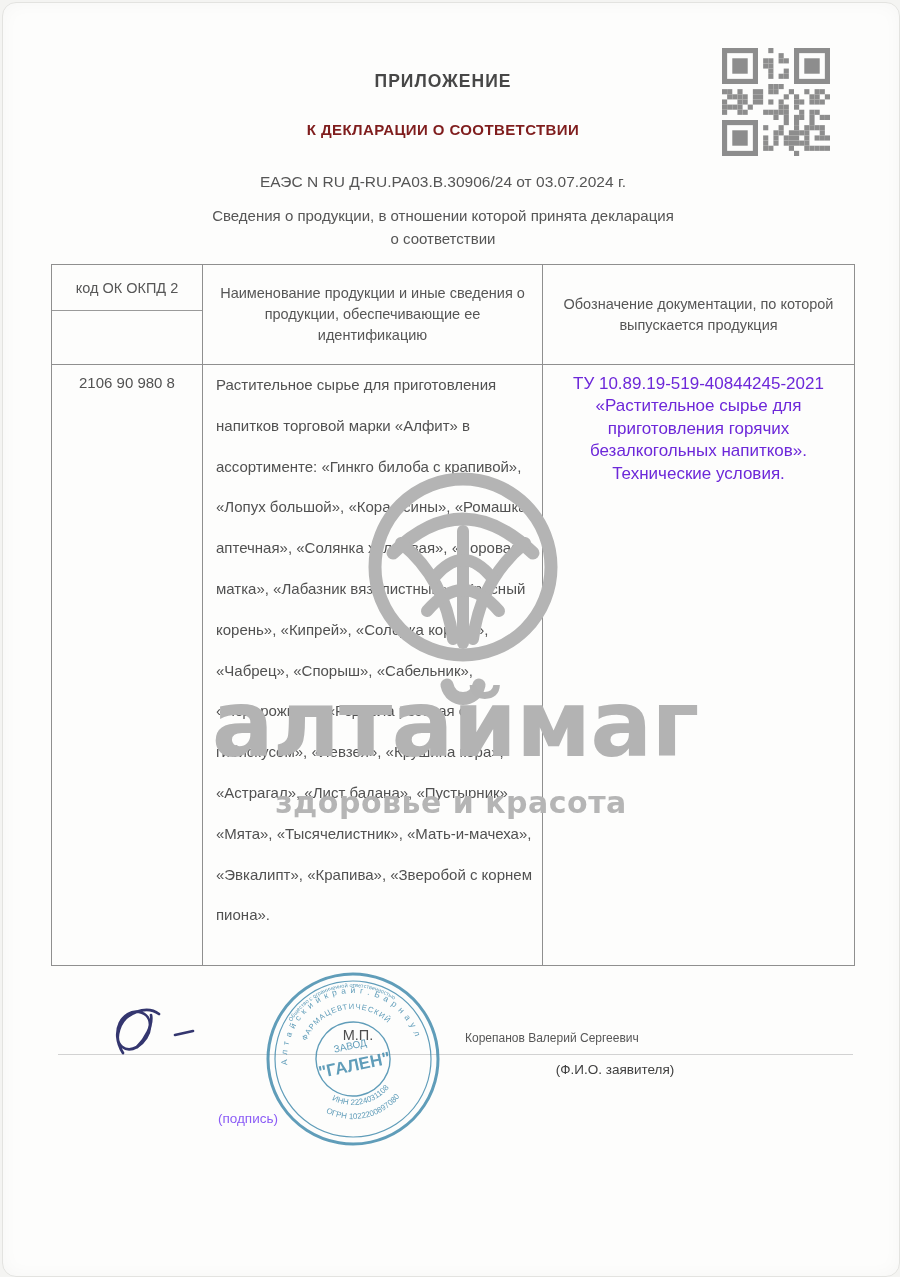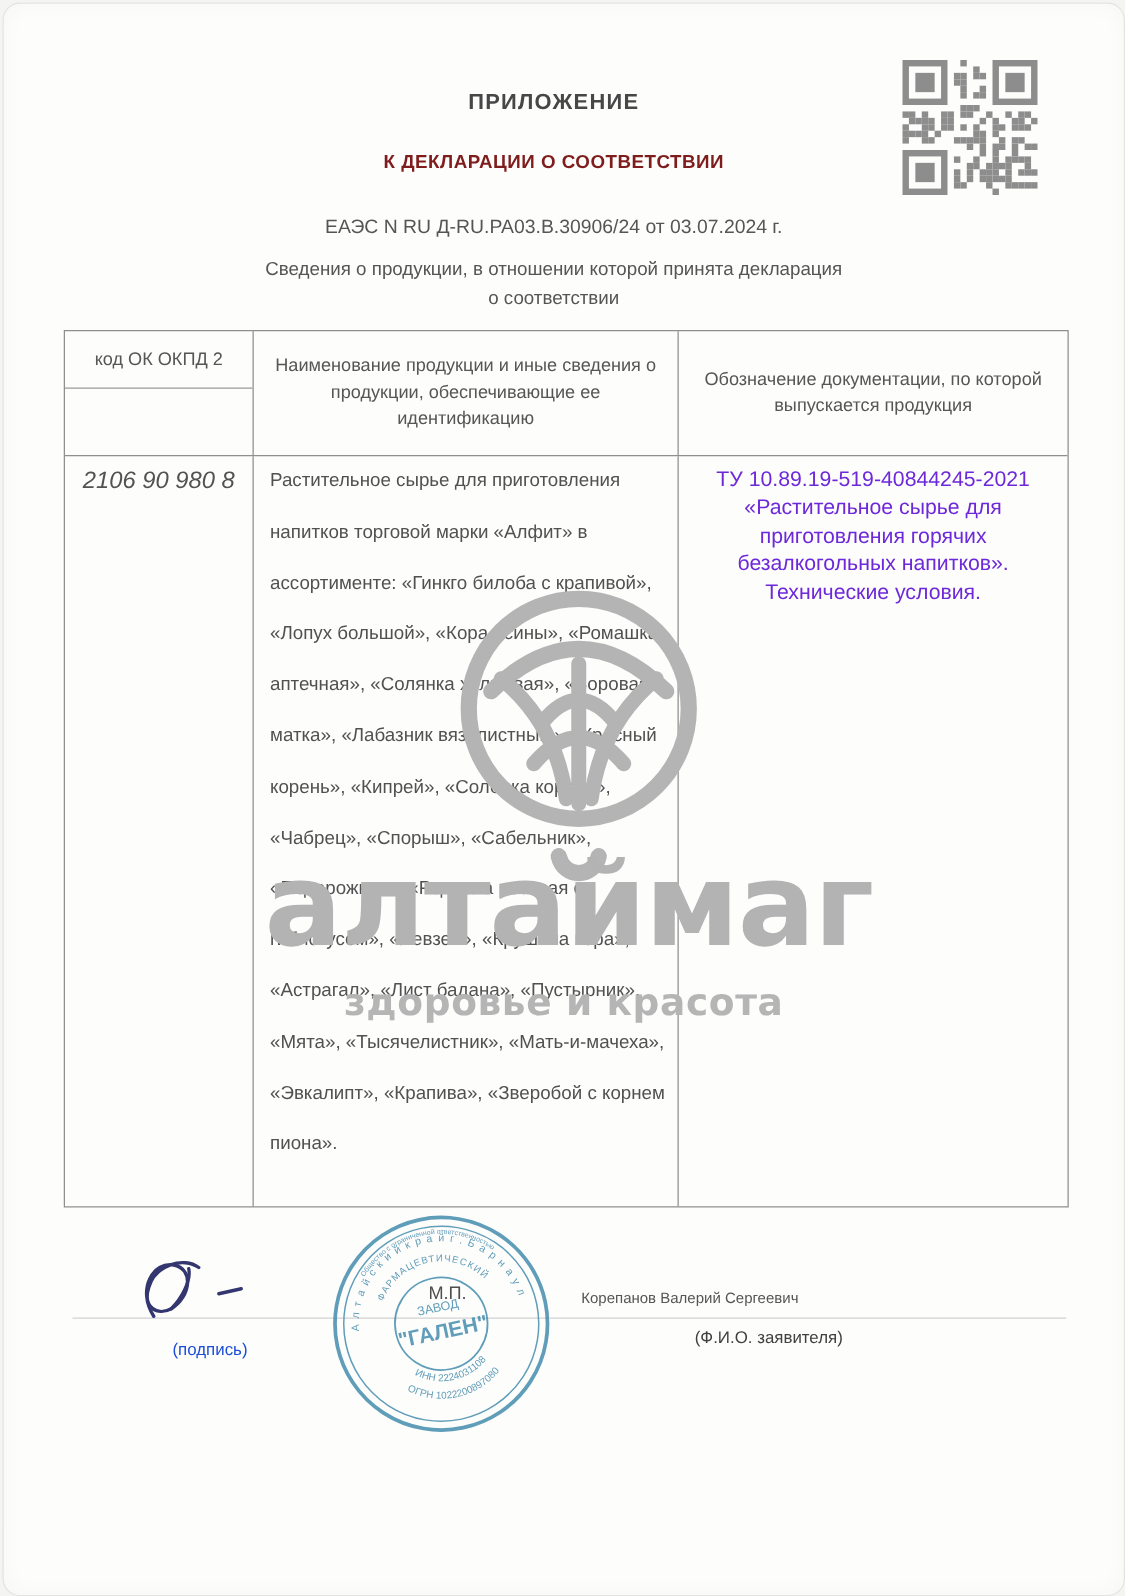--- a/index.html
+++ b/index.html
@@ -32,40 +32,40 @@
   .t-head{height:99px;border-bottom:1.4px solid #8f8f8f;}
   .t-body{height:600px;}
   .cell{box-sizing:border-box;}
   .c2,.c3{border-left:1.4px solid #8f8f8f;}
   .th{display:flex;align-items:center;justify-content:center;text-align:center;
     font-size:14.5px;line-height:21px;color:#565656;padding:0 16px;}
   .th-col1{display:flex;flex-direction:row;padding:0;}
   .th-col1 .half{flex:1;display:flex;align-items:center;justify-content:center;
     font-size:14.5px;color:#565656;}
   .th-col1 .half.top{border-bottom:1.2px solid #9a9a9a;max-height:45px;}
-  .td-code{padding-top:9px;text-align:center;font-size:19px;color:#525252;font-style:italic;}
+  .td-code{padding-top:9px;text-align:center;font-size:15px;color:#525252;}
   .td-product{padding:0 8px 0 13px;font-size:15px;line-height:40.8px;
     color:#515151;text-align:left;}
   .td-doc{padding:8px 15px 0 15px;text-align:center;font-size:17px;
     line-height:22.4px;color:#6d28d9;}
   
   .wm{position:absolute;left:0;top:0;width:100%;height:100%;z-index:5;pointer-events:none;}
   .wm-logo{position:absolute;left:358px;top:462px;}
   .wm-brand{position:absolute;left:0;top:668px;width:904px;text-align:center;
     font-family:"DejaVu Sans", sans-serif;font-weight:bold;font-size:92px;
     letter-spacing:-1px;color:#b3b3b3;}
   .wm-tagline{position:absolute;left:0;top:782px;width:896px;text-align:center;
     font-family:"DejaVu Sans", sans-serif;font-weight:700;font-size:30px;
     letter-spacing:.5px;color:#b5b5b5;}
   
   .foot-line{position:absolute;left:55px;top:1051px;width:795px;height:0;
     border-top:1.3px solid #d2d2d2;z-index:2;}
   .sig-svg{position:absolute;left:98px;top:998px;z-index:3;}
-  .sig-caption{position:absolute;left:55px;top:1069px;width:220px;text-align:center;
-    font-size:13.5px;color:#1d4ed8;z-index:2;}
+  .sig-caption{position:absolute;left:55px;top:1108px;width:220px;text-align:right;
+    font-size:13.5px;color:#8b5cf6;z-index:2;}
   .mp-label{position:absolute;left:322px;top:1024px;width:66px;text-align:center;
     font-size:14.5px;font-weight:normal;color:#4e4e4e;z-index:2;}
   .stamp{position:absolute;left:256px;top:962px;z-index:4;opacity:.82;}
   .applicant-name{position:absolute;left:462px;top:1028px;width:330px;
     font-size:12px;color:#565656;z-index:2;}
   .applicant-caption{position:absolute;left:462px;top:1059px;width:300px;
     text-align:center;font-size:13.5px;color:#404040;z-index:2;}
 </style>
 </head>
 <body>

